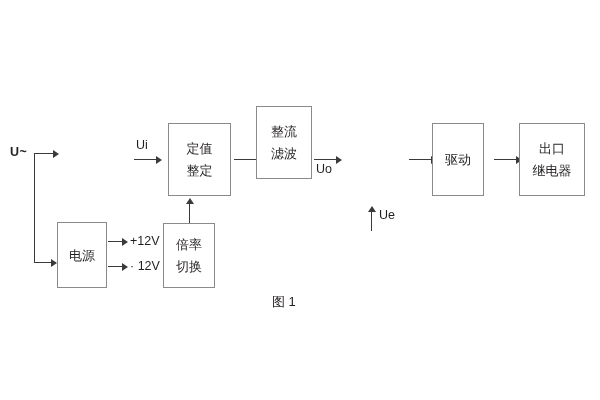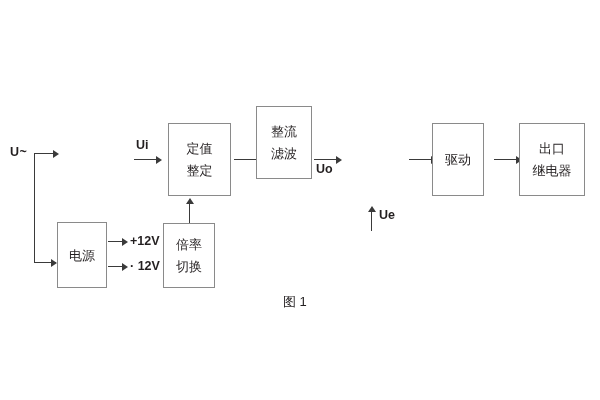--- a/index.html
+++ b/index.html
@@ -29,21 +29,20 @@
     line-height: 1.0;
   }
   .box .line1 { margin-bottom: 9px; }
   .box.single .line1 { margin-bottom: 0; }
   .label {
     position: absolute;
     color: #231f20;
     font-size: 12.5px;
     white-space: nowrap;
     line-height: 1;
-    font-weight: bold;
   }
   .label.bold { font-weight: bold; letter-spacing: 0.5px; }
   .hline {
     position: absolute;
     background: #3a3a3a;
     height: 1px;
   }
   .vline {
     position: absolute;
     background: #3a3a3a;
@@ -143,15 +142,15 @@
   </div>
 
   <div class="vline" style="left:189px; top:202px; height:21px;"></div>
   <div class="arrow-u" style="left:185.5px; top:198px;"></div>
 
 
   <div class="vline" style="left:371px; top:210px; height:21px;"></div>
   <div class="arrow-u" style="left:367.5px; top:206px;"></div>
   <div class="label" style="left:379px; top:209px;">Ue</div>
 
-  <div class="caption" style="left:283px; top:293px;">图 1</div>
+  <div class="caption" style="left:272px; top:293px;">图 1</div>
 
 </div>
 
 </body></html>

